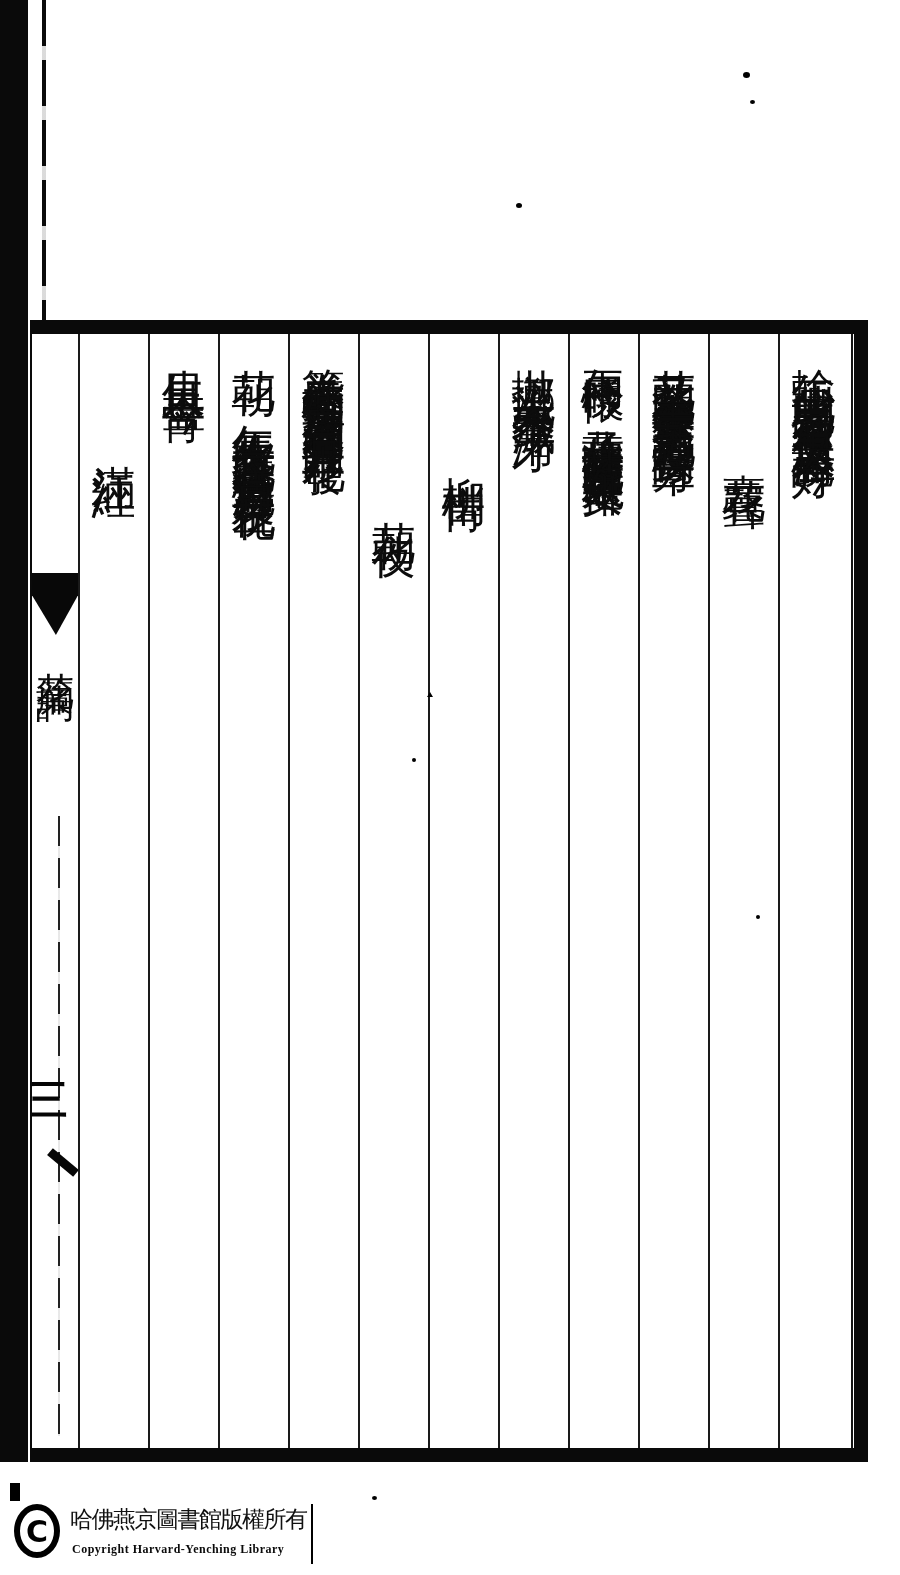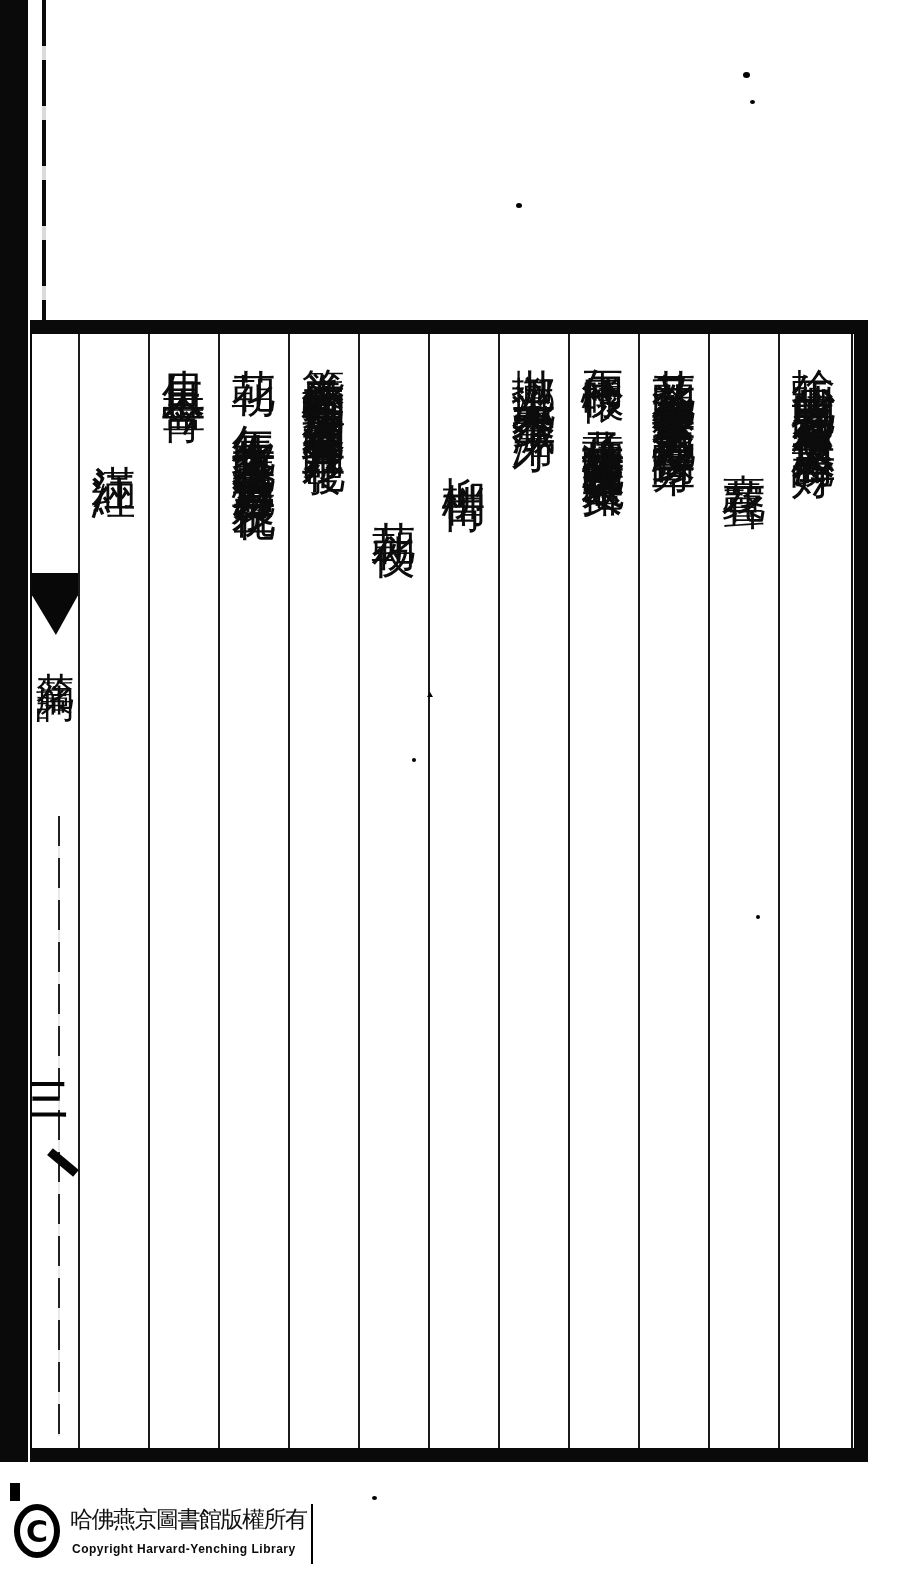--- a/index.html
+++ b/index.html
@@ -69,21 +69,21 @@
     border:6px solid #000; border-radius:50%;
     display:flex; align-items:center; justify-content:center;
     font-family:"DejaVu Sans", sans-serif; font-weight:bold; font-size:30px; color:#000;
   }
   .stamp-cn {
     position:absolute; left:70px; top:24px; width:240px;
     font-size:23px; letter-spacing:-1.5px; color:#111; white-space:nowrap;
   }
   .stamp-en {
     position:absolute; left:72px; top:62px;
-    font-family:Liberation Sans, sans-serif; font-weight:bold; font-size:12px;
+    font-family:Liberation Serif, serif; font-weight:bold; font-size:12px;
     letter-spacing:0.5px; color:#0a0a0a; white-space:nowrap;
   }
   .stamp-line { position:absolute; left:311px; top:24px; width:2px; height:60px; background:#000; }
   
   .speck { position:absolute; background:#000; border-radius:50%; }
   .s1 { left:743px; top:72px;  width:7px; height:6px; }
   .s2 { left:750px; top:100px; width:5px; height:4px; }
   .s3 { left:516px; top:203px; width:6px; height:5px; }
   .s4 { left:427px; top:692px; width:6px; height:5px; border-radius:0; clip-path:polygon(50% 0,100% 100%,0 100%); }
   .s5 { left:412px; top:758px; width:4px; height:4px; }

